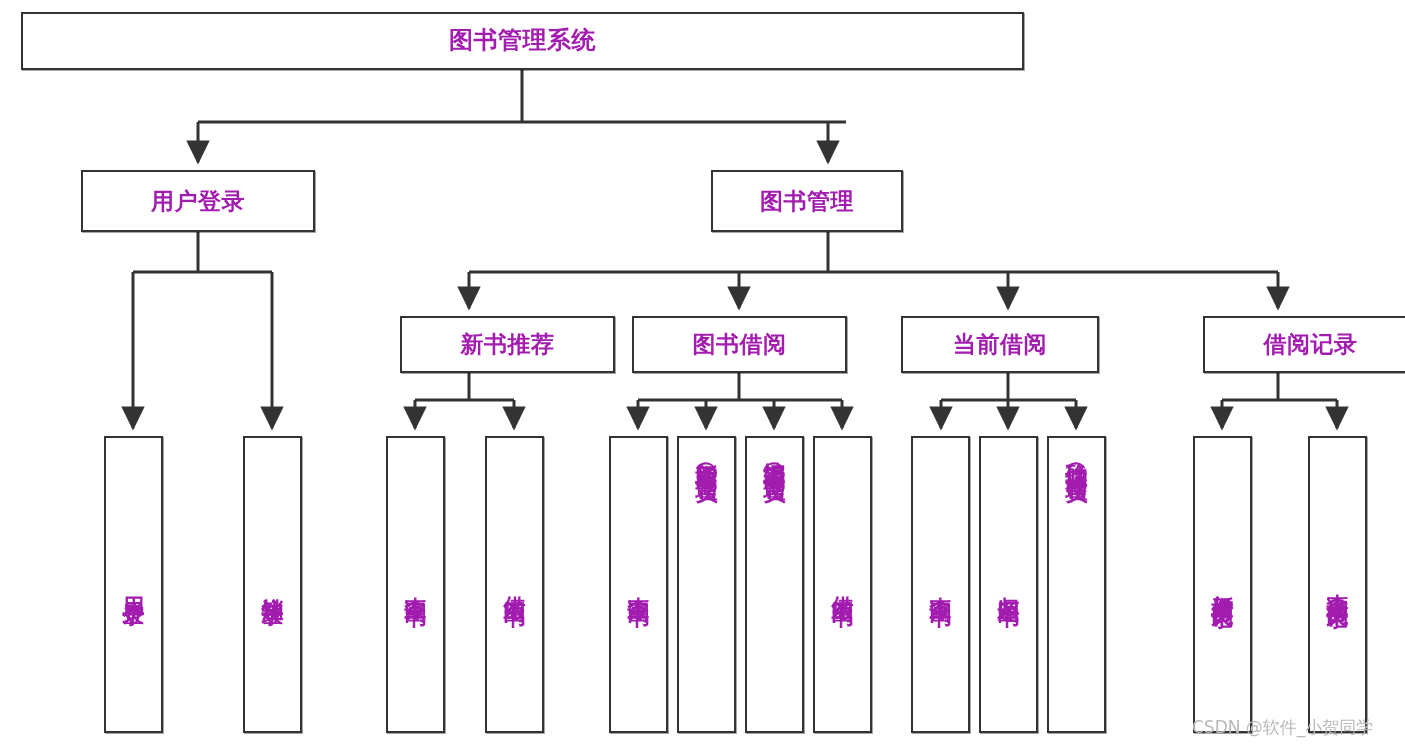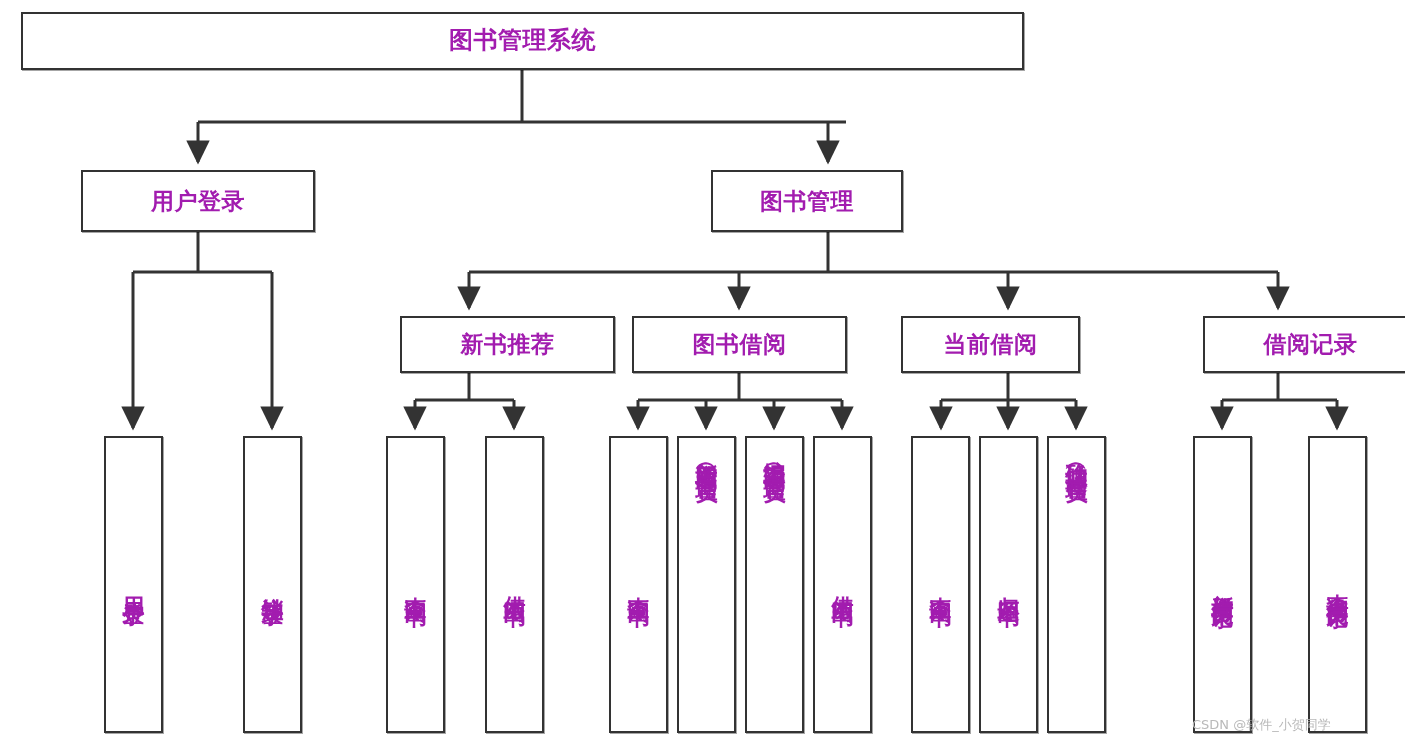--- a/index.html
+++ b/index.html
@@ -59,21 +59,21 @@
     letter-spacing: 3px;
     line-height: 1;
   }
   .node.vert.mid {
     align-items: center;
     padding-top: 0;
   }
   .watermark {
     position: absolute;
     color: #b9b9b9;
-    font-size: 13px;
+    font-size: 17px;
     white-space: nowrap;
     font-family: "DejaVu Sans", "Liberation Sans", sans-serif;
   }
 </style>
 </head>
 <body>
 
 <div id="canvas">
 
   <svg id="edges" viewBox="0 0 1405 747" width="1405" height="747" xmlns="http://www.w3.org/2000/svg">
@@ -136,21 +136,21 @@
   <div class="node horiz" style="left:711px; top:170px; width:192px; height:62px;">
     <span class="node-label">图书管理</span>
   </div>
 
   <div class="node horiz" style="left:358px; top:316px; width:215px; height:57px;margin-left:42px;">
     <span class="node-label">新书推荐</span>
   </div>
   <div class="node horiz" style="left:632px; top:316px; width:215px; height:57px;">
     <span class="node-label">图书借阅</span>
   </div>
-  <div class="node horiz" style="left:901px; top:316px; width:179px; height:57px;">
+  <div class="node horiz" style="left:901px; top:316px; width:198px; height:57px;">
     <span class="node-label">当前借阅</span>
   </div>
   <div class="node horiz" style="left:1171px; top:316px; width:215px; height:57px;margin-left:32px;">
     <span class="node-label">借阅记录</span>
   </div>
 
   <div class="node vert mid" style="left:104px; top:436px; width:59px; height:297px;">
     <span class="node-label">用户登录</span>
   </div>
   <div class="node vert mid" style="left:243px; top:436px; width:59px; height:297px;">

